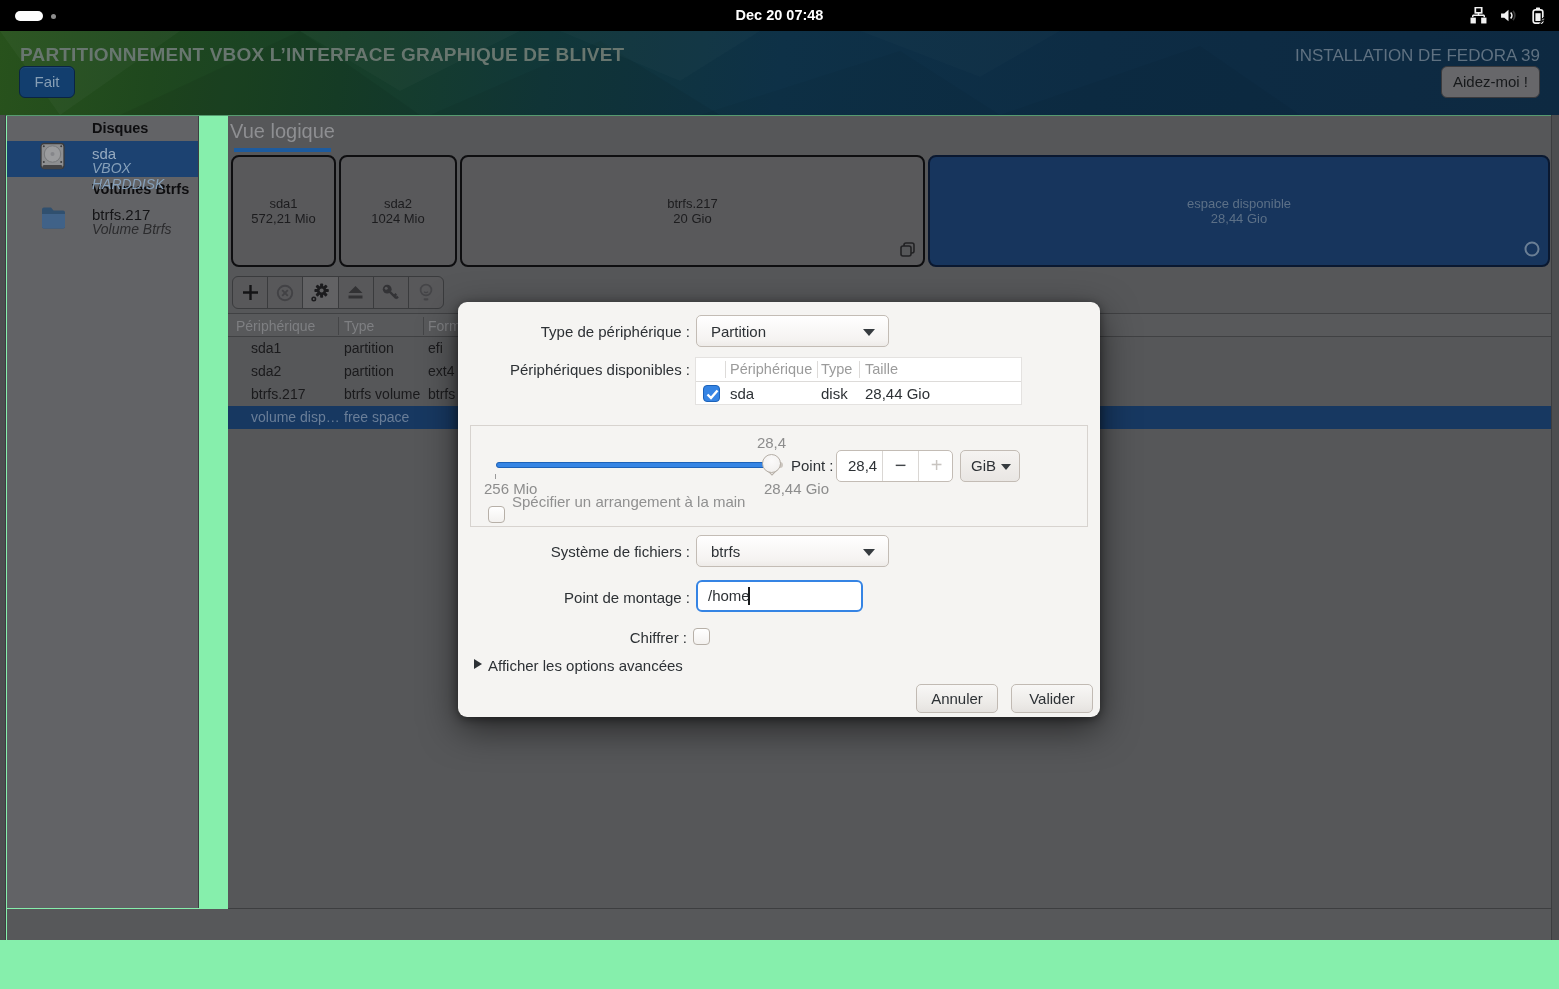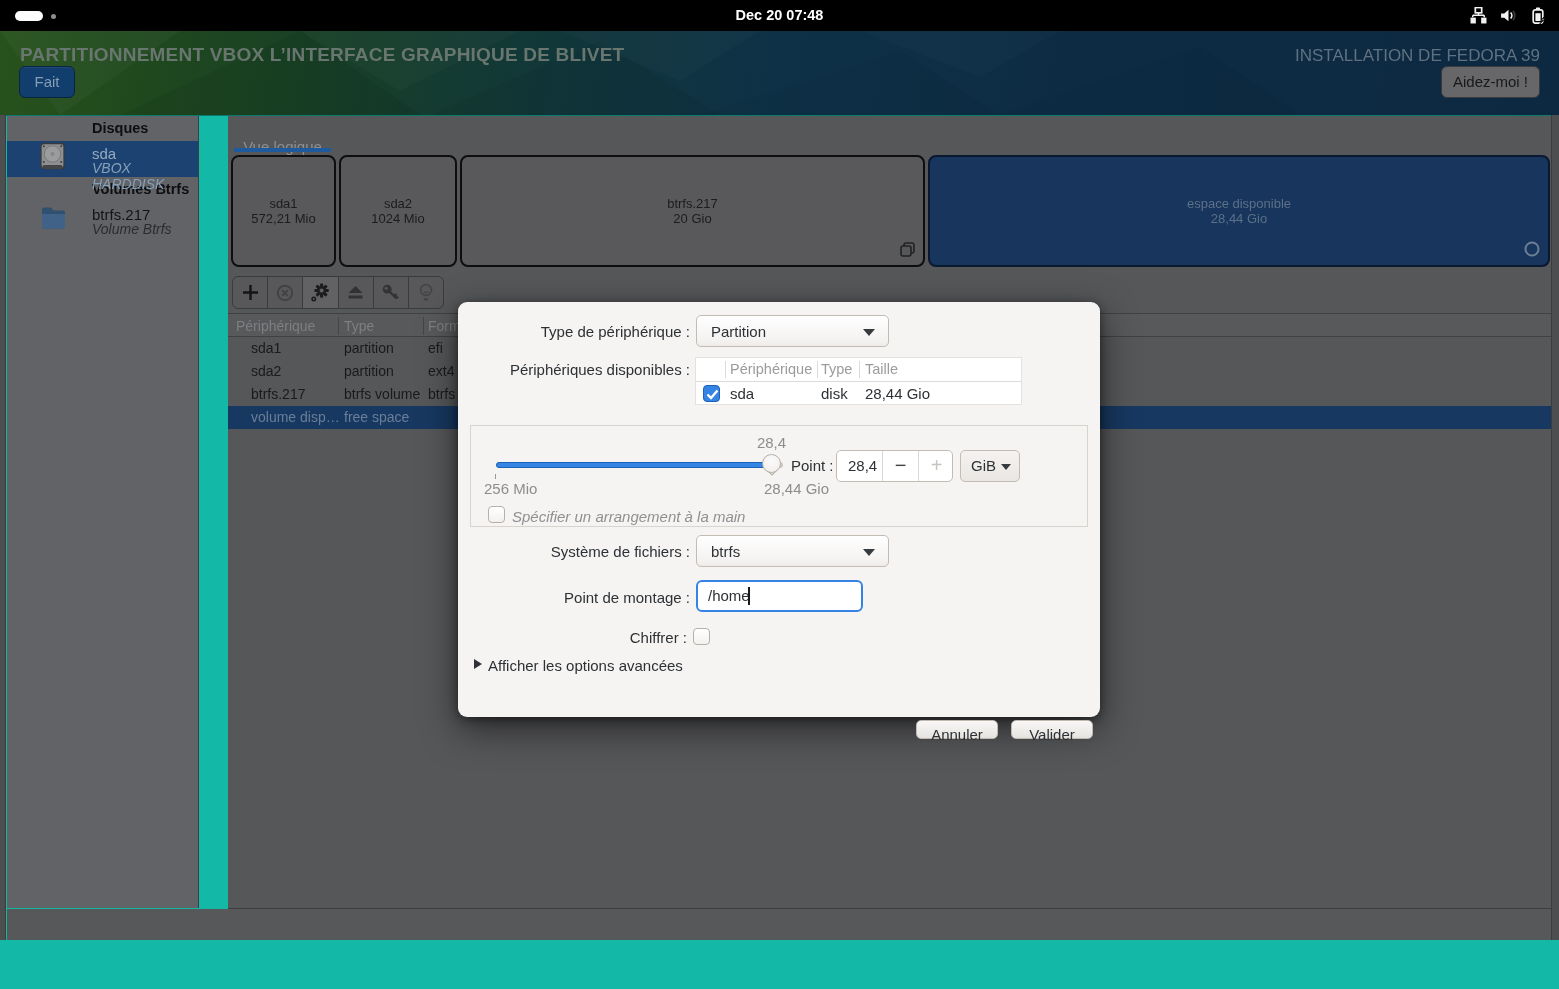--- a/index.html
+++ b/index.html
@@ -1,18 +1,18 @@
 <!DOCTYPE html>
 <html><head>
 <meta charset="utf-8">
 <style>
   * { margin:0; padding:0; box-sizing:border-box; }
   html,body { width:1559px; height:989px; overflow:hidden; }
   body { font-family:"Liberation Sans", sans-serif; }
-  #app { position:relative; width:1559px; height:989px; background:#14b8a6; }
+  #app { position:relative; width:1559px; height:989px; background:#86efac; }
 
   
   .topbar { position:absolute; left:0; top:0; width:1559px; height:31px; background:#000; }
   .ws-pill { position:absolute; left:15px; top:11px; width:28px; height:10px; border-radius:5px; background:#fdfdfd; }
   .ws-dot  { position:absolute; left:51px; top:14px; width:5px; height:5px; border-radius:50%; background:#8d8d8d; }
   .clock { position:absolute; left:0; right:0; top:0; height:31px; text-align:center; line-height:31px;
            color:#fff; font-weight:bold; font-size:14.5px; }
   .tray { position:absolute; right:12px; top:0; height:31px; display:flex; align-items:center; gap:13px; }
   .tray svg { display:block; }
 
@@ -43,21 +43,21 @@
   .sb-name { position:absolute; left:85px; top:4px; font-size:15px; color:#141416; }
   .sb-desc { position:absolute; left:85px; top:19px; font-size:14px; font-style:italic; color:#2c2c2e; }
   .sb-item.selected .sb-name { color:#97abc0; }
   .sb-item.selected .sb-desc { color:#86a0ba; }
   .sb-sec2-header { margin-top:0; }
 
   
   .pane { position:absolute; left:228px; top:116px; width:1323px; height:792px; background:#565759; }
 
   .tab { position:absolute; left:6px; top:2px; width:97px; height:34px; }
-  .tab-label { position:absolute; left:50%; transform:translateX(-50%); top:20px; font-size:15px; color:#8e8f92; white-space:nowrap; }
+  .tab-label { position:absolute; left:50%; transform:translateX(-50%); top:2px; font-size:20px; color:#8e8f92; white-space:nowrap; }
   .tab-underline { position:absolute; left:0; bottom:0; width:97px; height:4px; background:#1d5b9e; }
 
   .parts { position:absolute; left:0; top:39px; height:112px; width:1323px; }
   .part { position:absolute; top:0; height:112px; border:2px solid #0e0e10; border-radius:8px; background:#59595b;
           display:flex; flex-direction:column; align-items:center; justify-content:center; }
   .part .pname, .part .psize { font-size:13px; color:#1c1c1e; line-height:15px; }
   .part.selected { background:#17355d; border-color:#0a1830; }
   .part.selected .pname, .part.selected .psize { color:#5c7087; }
   .part-badge { position:absolute; right:8px; bottom:4px; }
 
@@ -124,36 +124,36 @@
   .spin { position:absolute; left:365px; top:24px; width:117px; height:32px; background:#fff; border:1px solid #c3bcb5; border-radius:5px; }
   .spin .sval { position:absolute; left:11px; top:0; line-height:30px; }
   .spin .ssep1 { position:absolute; left:45px; top:0; width:1px; height:30px; background:#dad7d4; }
   .spin .ssep2 { position:absolute; left:81px; top:0; width:1px; height:30px; background:#dad7d4; }
   .spin .sminus { position:absolute; left:46px; width:35px; top:0; text-align:center; line-height:28px; font-size:20px; color:#42464a; }
   .spin .splus { position:absolute; left:82px; width:35px; top:0; text-align:center; line-height:28px; font-size:20px; color:#c8c4c0; }
   .unit-btn { position:absolute; left:489px; top:24px; width:60px; height:32px; border:1px solid #c3bcb5; border-radius:5px;
               background:linear-gradient(to bottom,#f5f3f1,#e9e6e3); }
   .unit-btn .uv { position:absolute; left:10px; line-height:30px; }
   .unit-btn .caret-down { right:8px; border-left-width:5.5px; border-right-width:5.5px; border-top-width:6.5px; }
-  .arrange-label { position:absolute; left:41px; top:82px; color:#909090;font-style:italic; }
+  .arrange-label { position:absolute; left:41px; top:67px; color:#909090; }
   .cb-arrange { left:17px; top:80px; }
 
   .entry { position:absolute; left:238px; top:278px; width:167px; height:32px; background:#fff; border:2px solid #3584e4; border-radius:6px; }
   .entry .ev { position:absolute; left:10px; top:0; line-height:28px; }
   .entry .caret { position:absolute; left:50px; top:5px; width:1.5px; height:18px; background:#16181a; }
 
   .cb-encrypt { left:235px; top:326px; }
   .encrypt-label { position:absolute; right:413px; top:327px; }
 
   .expander-arrow { position:absolute; left:16px; top:357px; width:0; height:0;
                     border-top:5.5px solid transparent; border-bottom:5.5px solid transparent; border-left:8px solid #2d3135; }
   .expander-label { position:absolute; left:30px; top:355px; }
 
-  .dlg-btn { position:absolute; top:382px; height:19px; border:1px solid #c1bab3; border-radius:5px;
-             background:linear-gradient(to bottom,#f8f7f6,#eceae7 70%,#e5e2df); text-align:center; line-height:27px; color:#2d3135;margin-top:36px; }
+  .dlg-btn { position:absolute; top:382px; height:29px; border:1px solid #c1bab3; border-radius:5px;
+             background:linear-gradient(to bottom,#f8f7f6,#eceae7 70%,#e5e2df); text-align:center; line-height:27px; color:#2d3135; }
   .btn-cancel { left:458px; width:82px; }
   .btn-ok { left:553px; width:82px; }
 
 </style>
 </head>
 <body>
 
 <div id="app">
 
   <div class="topbar">

